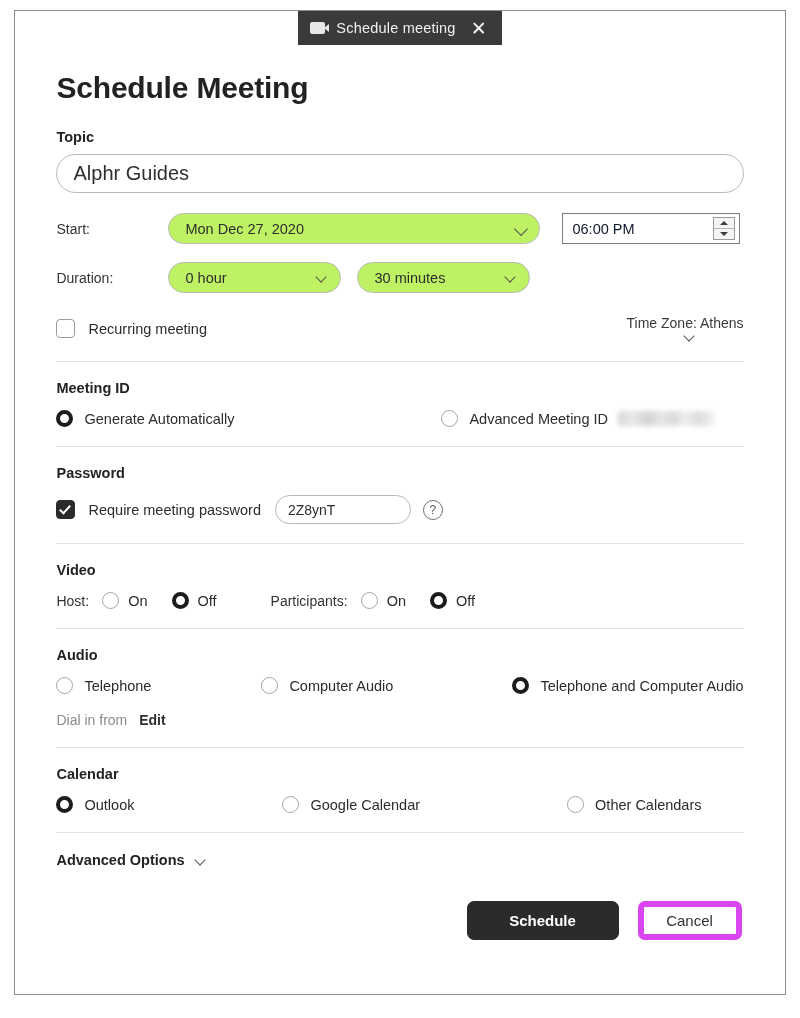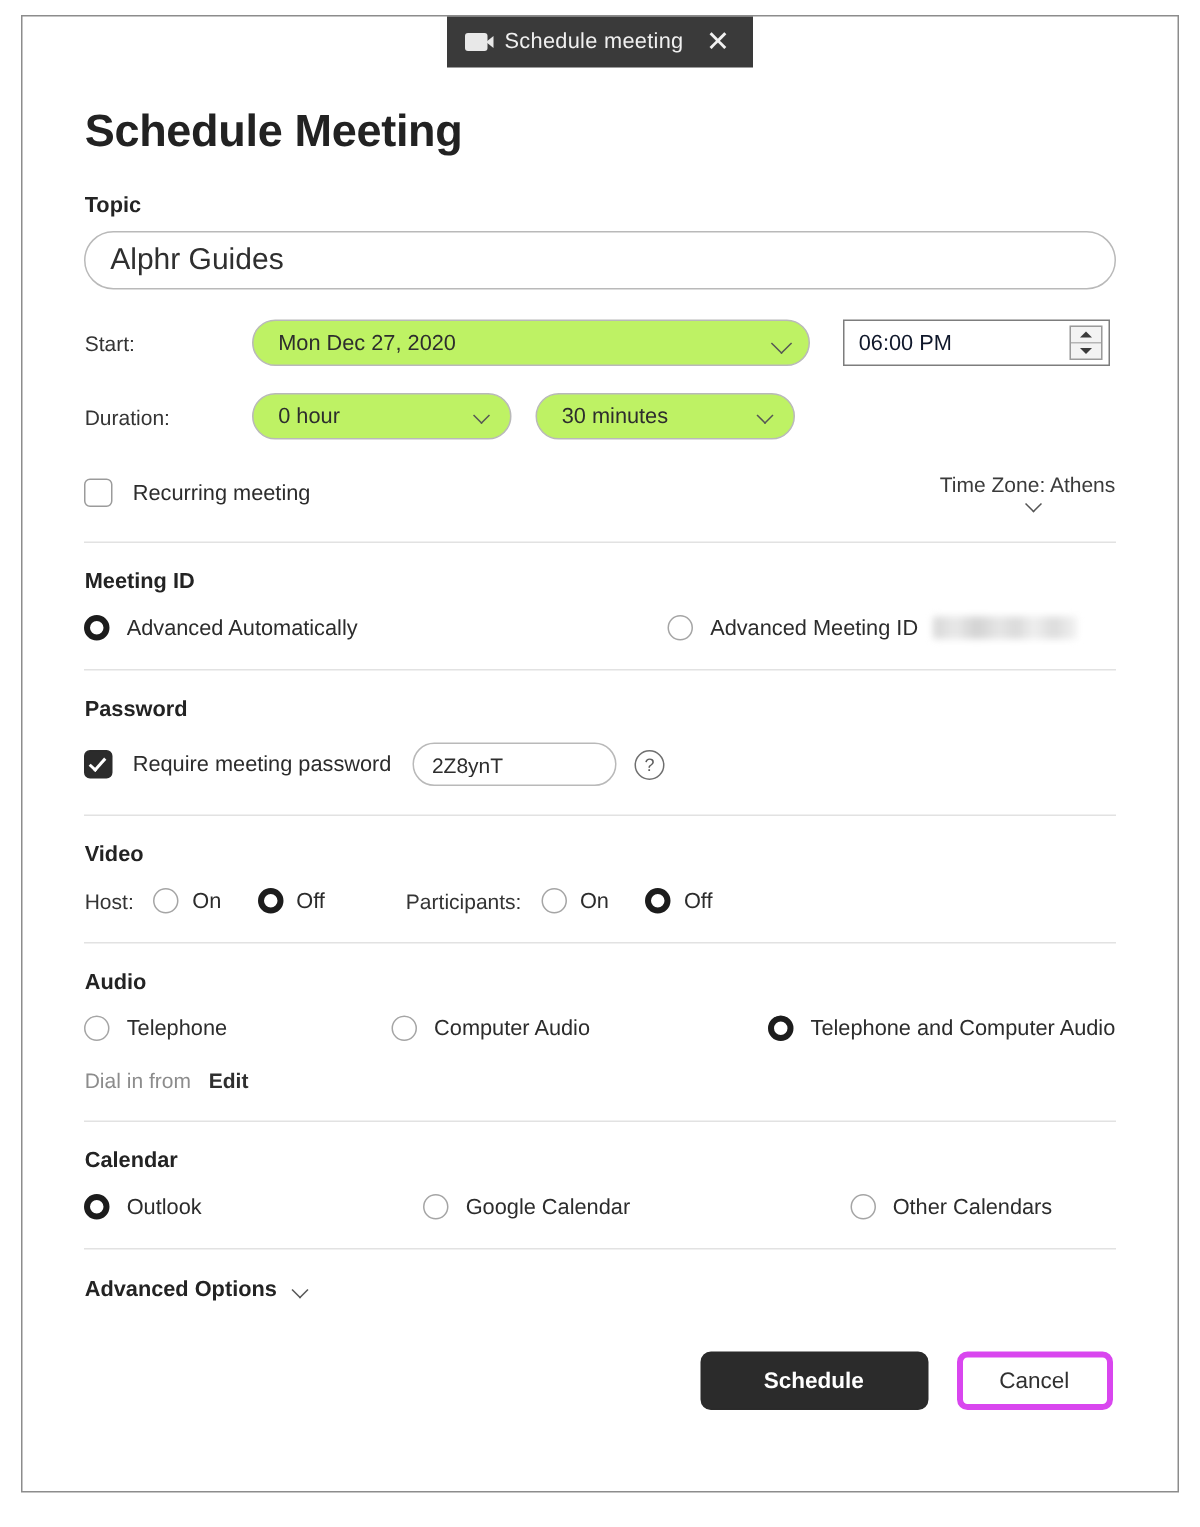--- a/index.html
+++ b/index.html
@@ -402,21 +402,21 @@
     background: #2b2b2b;
     color: #ffffff;
     font-weight: bold;
     border: 1px solid #2b2b2b;
   }
   .btn-secondary {
     width: 104px;
     margin-left: 19px;
     background: #ffffff;
     color: #303030;
-    border: 4px solid #d946ef;
+    border: 6px solid #d946ef;
   }
 </style>
 </head>
 <body>
 
 <div class="window">
 
   <div class="titlebar">
     <span class="titlebar-icon"></span>
     <span class="titlebar-title">Schedule meeting</span>
@@ -476,21 +476,21 @@
       </div>
     </div>
 
     <div class="divider"></div>
 
     
     <div class="section-title">Meeting ID</div>
     <div class="meetingid-row">
       <div class="radio-item">
         <span class="radio on"></span>
-        <span class="radio-label">Advanced Automatically</span>
+        <span class="radio-label">Generate Automatically</span>
       </div>
       <div class="radio-item">
         <span class="radio off"></span>
         <span class="radio-label">Advanced Meeting ID</span>
         <span class="blurred-id"></span>
       </div>
     </div>
 
     <div class="divider"></div>
 

